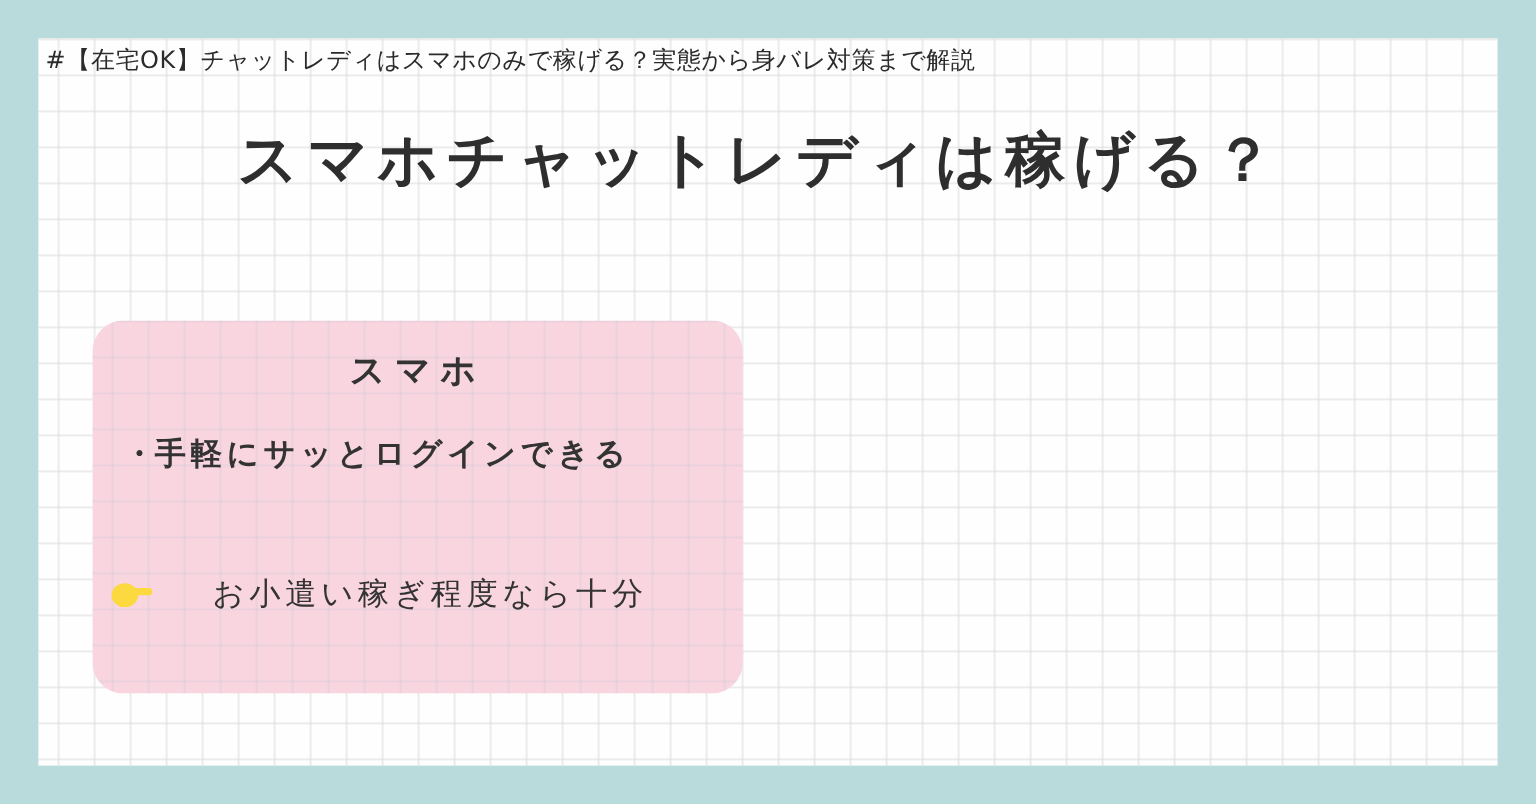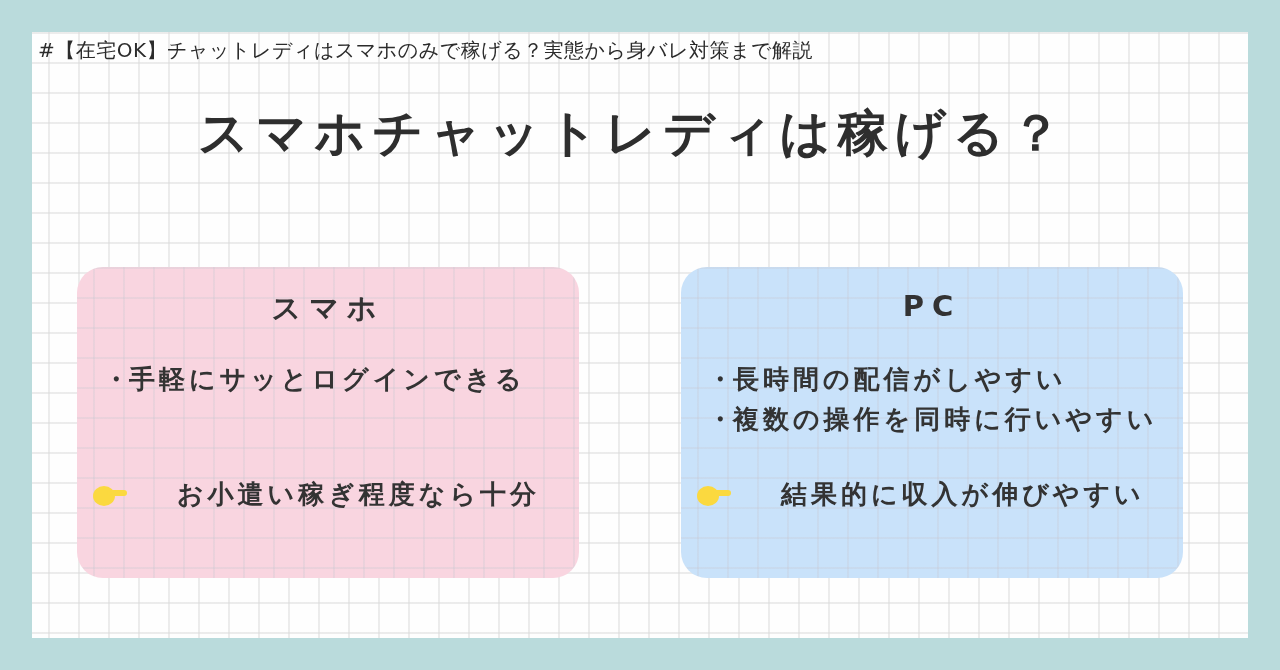--- a/index.html
+++ b/index.html
@@ -23,21 +23,21 @@
     position:absolute; left:6px; top:5px;
     font-size:20px; color:#2b2b2b; letter-spacing:0.5px;
     white-space:nowrap;
   }
   .title {
     position:absolute; left:0; right:14px; top:68px; text-align:center;
     font-size:50px; font-weight:bold; color:#2e2e2e; letter-spacing:7px;
     white-space:nowrap;
   }
   .card {
-    position:absolute; top:235px; width:502px; height:311px;
+    position:absolute; top:235px; width:542px; height:311px;
     border-radius:26px;
     background-image:
       linear-gradient(to right, rgba(200,200,210,0.30) 2px, transparent 2px),
       linear-gradient(to bottom, rgba(200,200,210,0.30) 2px, transparent 2px);
     background-size:30px 30px;
     background-position:16px 30px;
   }
   .card.pink { left:45px; background-color:#f9d5e0; }
   .card.blue { left:649px; background-color:#c9e2fa; }
   .card-title {
@@ -59,21 +59,21 @@
   }
   .hand .palm {
     position:absolute; left:0; top:2px; width:22px; height:20px;
     border-radius:50%; background:#fbd93f;
   }
   .hand .finger {
     position:absolute; left:14px; top:6px; width:20px; height:6px;
     border-radius:3px; background:#fbd93f;
   }
   .point-text {
-    font-size:26px; font-weight:bold; color:#333; letter-spacing:4px;text-align:right;
+    font-size:26px; font-weight:normal; color:#333; letter-spacing:4px;text-align:right;
   }
 </style>
 </head>
 <body>
 
 <div class="canvas">
   <div class="hashtag">#【在宅OK】チャットレディはスマホのみで稼げる？実態から身バレ対策まで解説</div>
   <div class="title">スマホチャットレディは稼げる？</div>
 
   <div class="card pink">
@@ -85,31 +85,13 @@
     </div>
     <div class="point-row">
       <div class="hand">
         <div class="palm"></div>
           <div class="finger"></div>
       </div>
       <span class="point-text">お小遣い稼ぎ程度なら十分</span>
     </div>
   </div>
 
-  <div class="card blue">
-    <div class="card-title">PC</div>
-    <div class="bullets">
-      <div class="bullet">
-        <span class="dot">・</span><span>長時間の配信がしやすい</span>
-      </div>
-      <div class="bullet">
-        <span class="dot">・</span><span>複数の操作を同時に行いやすい</span>
-      </div>
-    </div>
-    <div class="point-row">
-      <div class="hand">
-        <div class="palm"></div>
-          <div class="finger"></div>
-      </div>
-      <span class="point-text">結果的に収入が伸びやすい</span>
-    </div>
-  </div>
 </div>
 
 </body></html>

